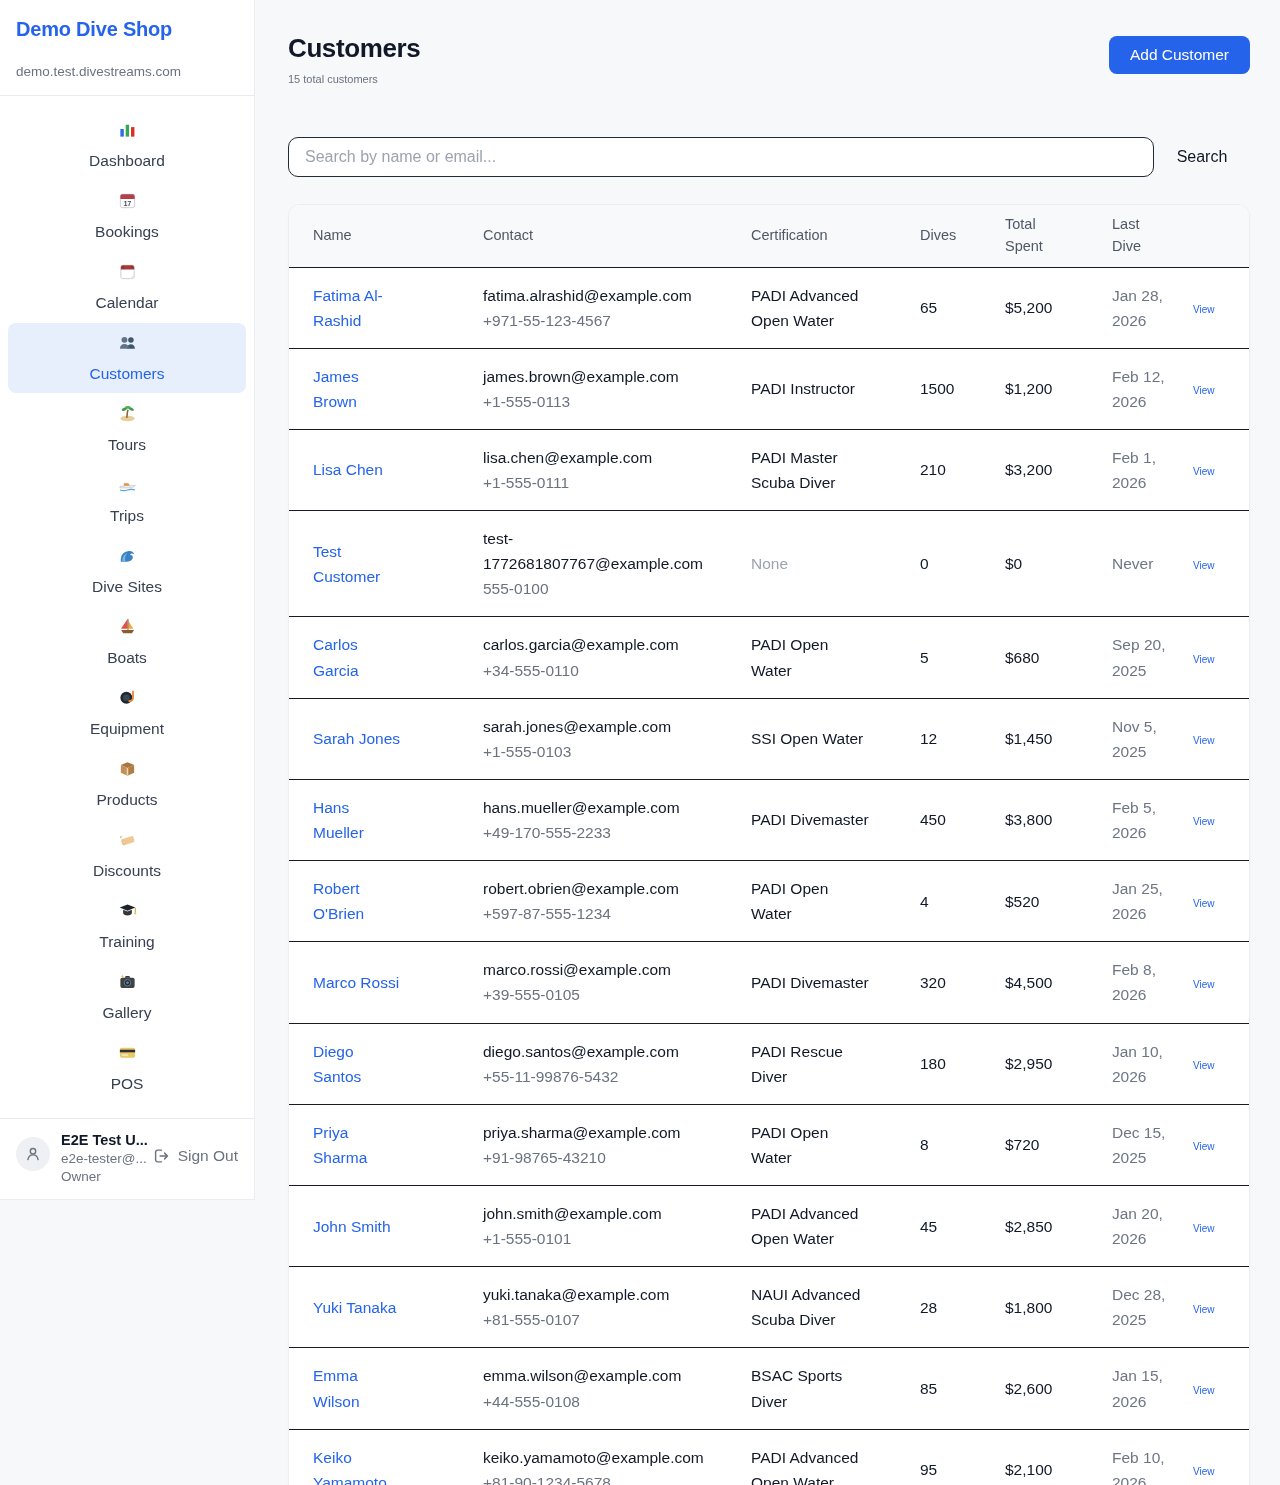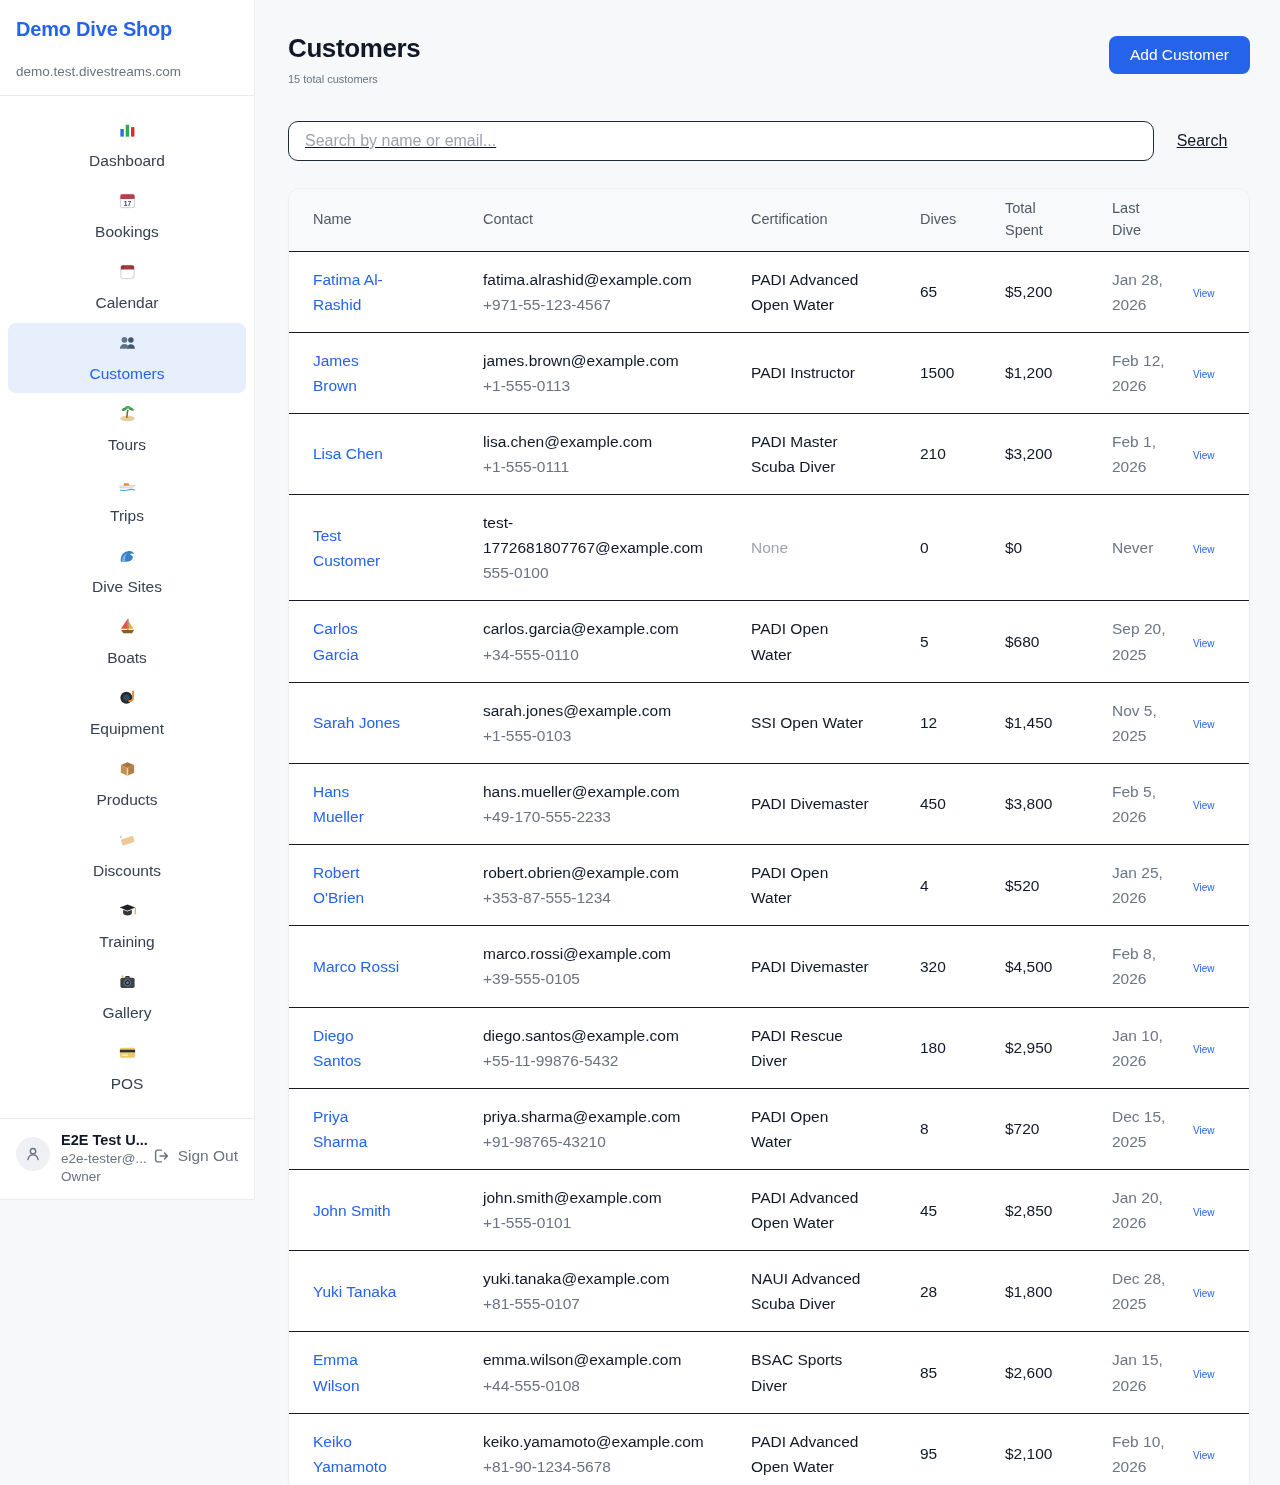--- a/index.html
+++ b/index.html
@@ -65,21 +65,21 @@
   .page-subtitle { margin-top: 9px; font-size: 11px; color: #6b7280; }
   .add-btn {
     background: #2563eb; color: #ffffff;
     border: none; border-radius: 8px;
     height: 38px; padding: 0 21px;
     font-size: 15.5px; font-weight: 500;
     font-family: inherit; cursor: pointer;
     margin-top: 3px;
   }
 
-  .search-row { display: flex; margin-top: 36px; text-decoration: underline; }
+  .search-row { display: flex; margin-top: 52px; }
   .search-input {
     flex: 1; height: 40px;
     background: #ffffff;
     border: 1.6px solid #222a36;
     border-radius: 10px;
     padding: 0 16px;
     font-size: 16px; color: #111827;
     font-family: inherit;
     outline: none;
   }
@@ -462,21 +462,21 @@
     <td class="lastdive-cell">Feb 5, 2026</td>
     <td class="view-cell">
       <a class="view-link">View</a>
     </td>
   </tr>
 
   <tr>
     <td class="name-cell">Robert O'Brien</td>
     <td class="contact-cell">
       <div class="email">robert.obrien@example.com</div>
-      <div class="phone">+353-87-555-1234</div>
+      <div class="phone">+597-87-555-1234</div>
     </td>
     <td class="cert-cell">PADI Open Water</td>
     <td class="dives-cell">4</td>
     <td class="spent-cell">$520</td>
     <td class="lastdive-cell">Jan 25, 2026</td>
     <td class="view-cell">
       <a class="view-link">View</a>
     </td>
   </tr>
 

